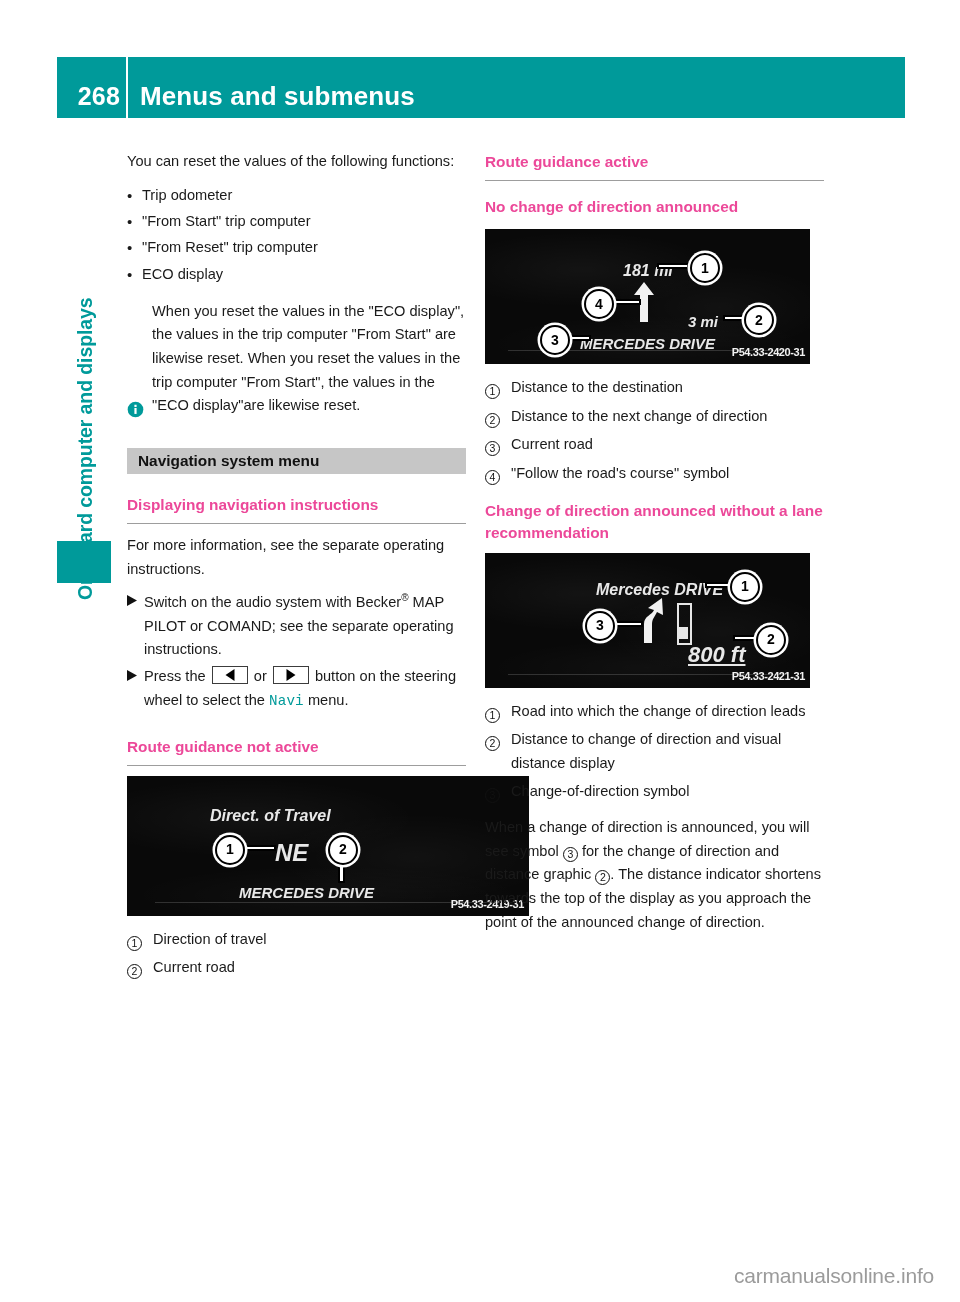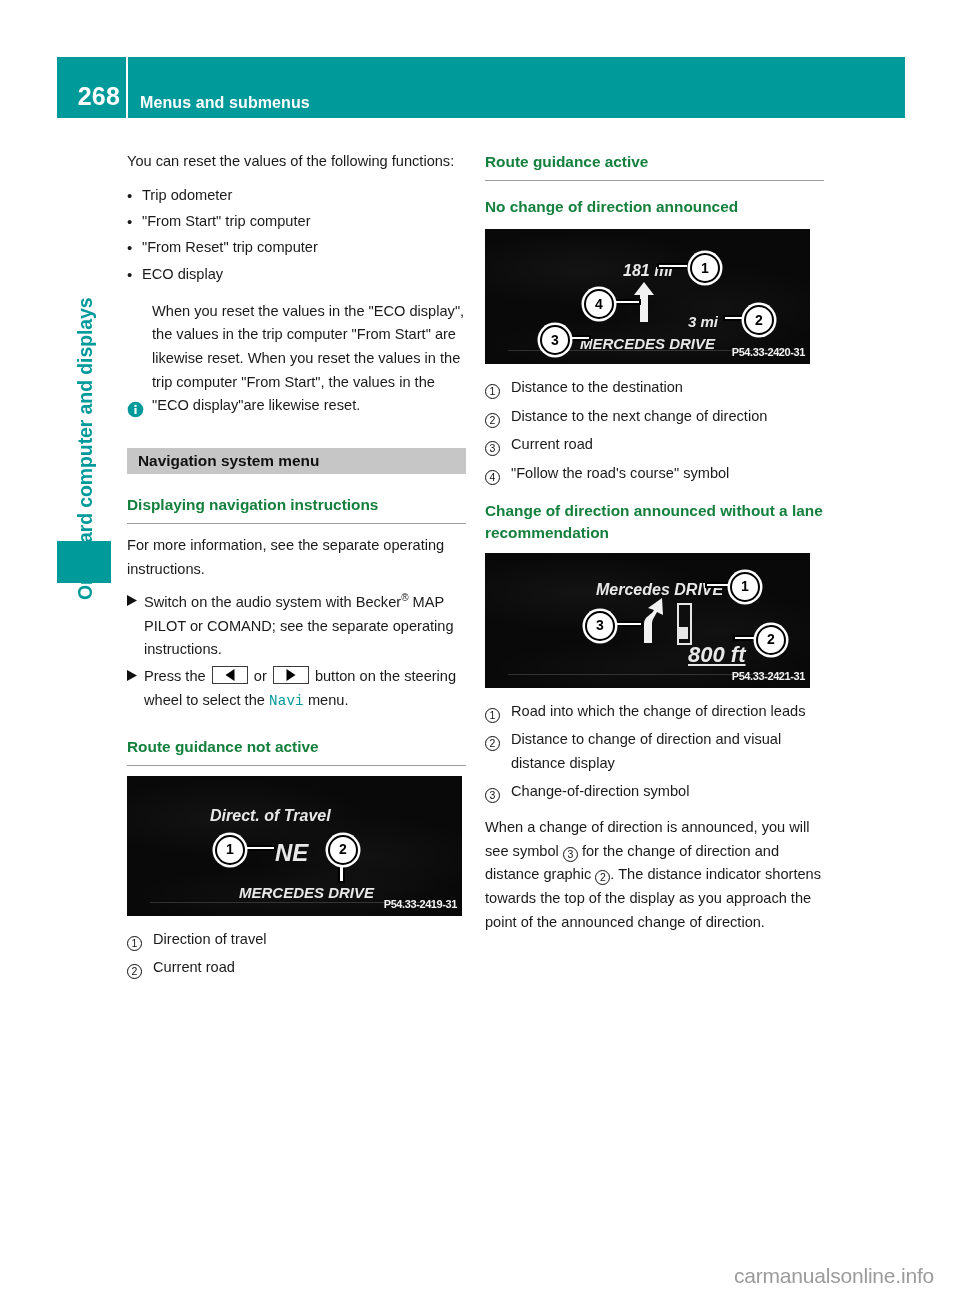--- a/index.html
+++ b/index.html
@@ -52,21 +52,21 @@
   .header-title {
     position: absolute;
     left: 140px;
     top: 57px;
     height: 61px;
     display: flex;
     align-items: flex-end;
     padding-bottom: 6px;
     box-sizing: border-box;
     color: #ffffff;
-    font-size: 16px;
+    font-size: 26px;
     font-weight: bold;
     letter-spacing: 0.1px;
   }
 
   
   .side-rail {
     position: absolute;
     left: 57px;
     top: 140px;
     width: 56px;
@@ -171,21 +171,21 @@
     box-sizing: border-box;
     font-size: 15.4px;
     font-weight: bold;
     color: #111;
     margin-top: 30px;
   }
   
   .subhead {
     font-size: 15.4px;
     font-weight: bold;
-    color: #15803d;
+    color: #ec4899;
     margin-top: 19px;
     padding-bottom: 5px;
     border-bottom: 1.6px solid #9d9d9d;
     margin-bottom: 10px;
   }
   .subhead.plain {
     border-bottom: none;
     padding-bottom: 0;
     margin-bottom: 9px;
   }
@@ -396,21 +396,21 @@
         <span>button on the</span>
         <span>steering wheel to select the</span>
         <span class="navi-kw">Navi</span>
         <span>menu.</span>
       </span>
     </div>
   </div>
 
   <div class="subhead tight">Route guidance not active</div>
 
-  <div class="figure" style="width:335px;height:140px;margin-top:9px;">
+  <div class="figure" style="width:402px;height:140px;margin-top:9px;">
     <div class="fig-noise"></div>
     <div class="fig-base"></div>
     <div class="dtxt" style="left:83px;top:27px;font-size:16px;">Direct. of Travel</div>
     <div class="dtxt" style="left:148px;top:58px;font-size:24px;font-style:italic;">NE</div>
     <div class="dtxt" style="left:112px;top:105px;font-size:15px;">MERCEDES DRIVE</div>
     <div class="lead" style="left:115px;top:71px;width:32px;height:2.5px;"></div>
     <div class="lead" style="left:213px;top:78px;width:2.5px;height:27px;"></div>
     <div class="cn" style="left:88px;top:59px;">1</div>
     <div class="cn" style="left:201px;top:59px;">2</div>
     <div class="fig-code">P54.33-2419-31</div>

